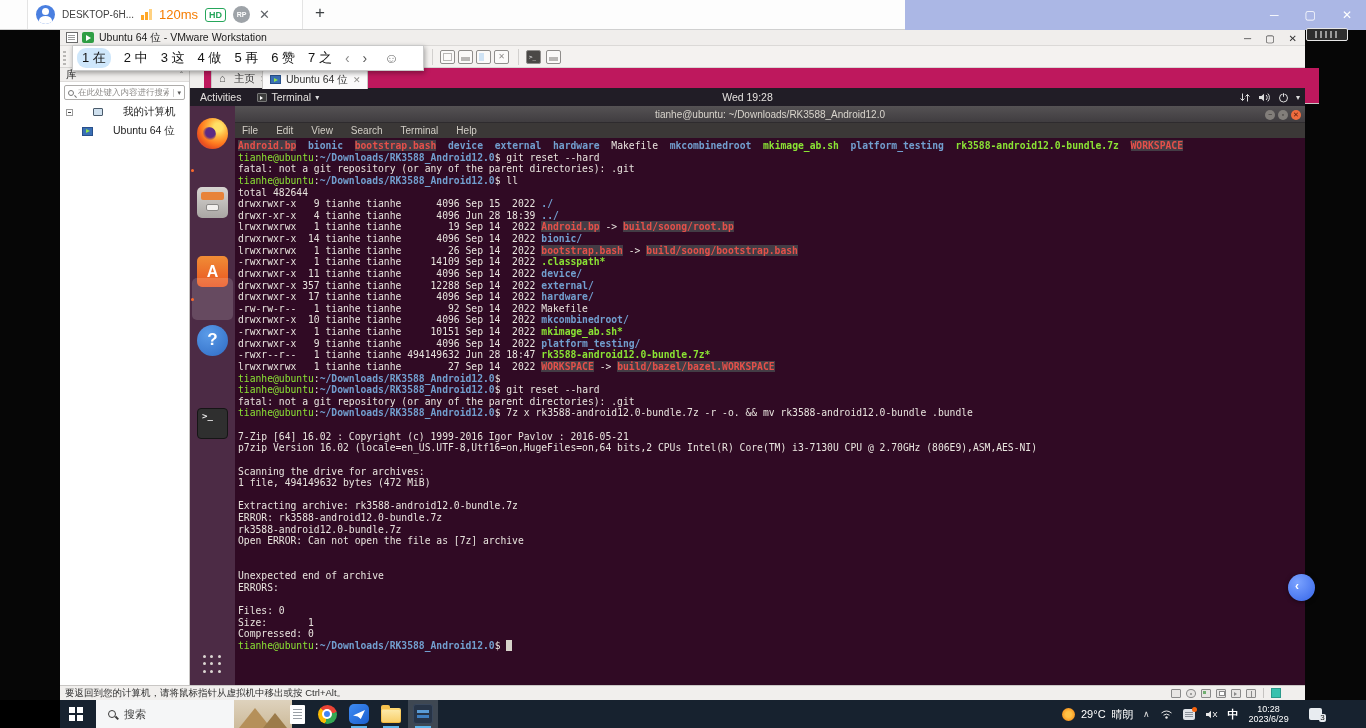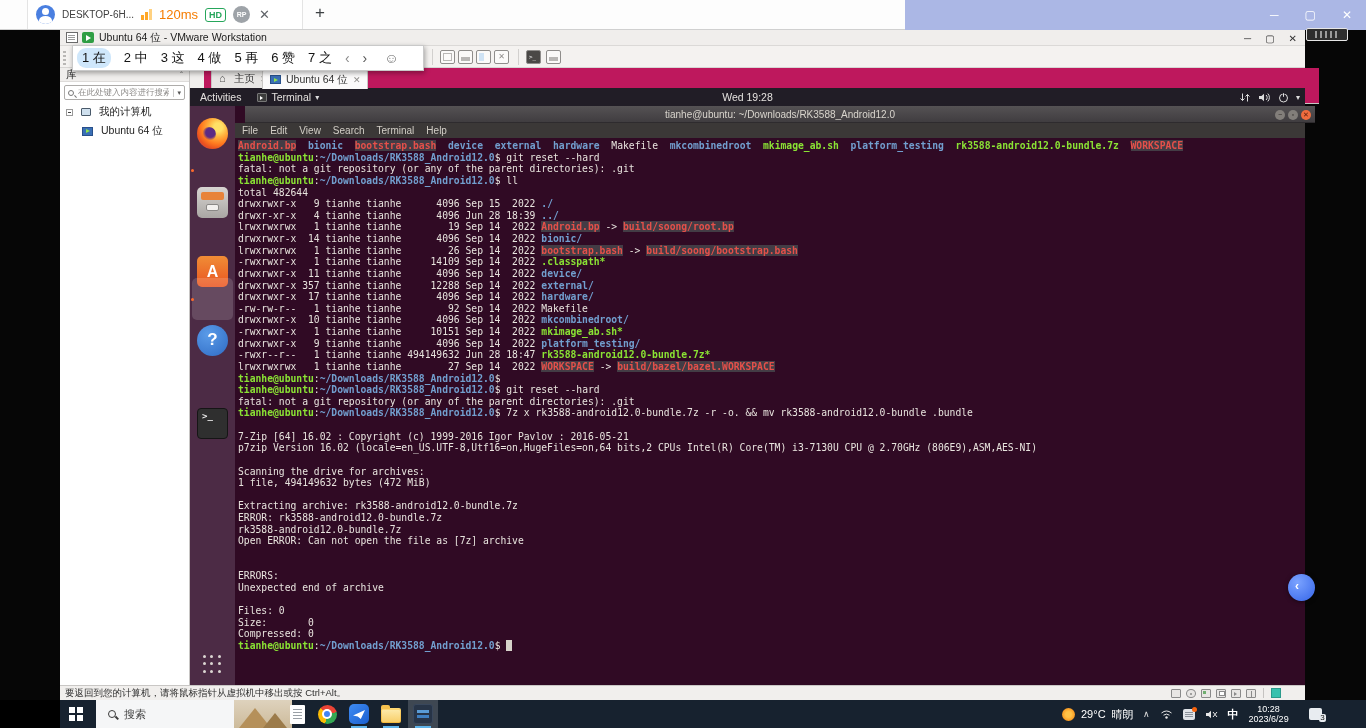--- a/index.html
+++ b/index.html
@@ -58,21 +58,21 @@
 .vmico{width:11px;height:9px;background:#3a6fb5;border:1px solid #28508a;position:relative;flex:none}
 .vmico::before{content:"";position:absolute;left:3px;top:1.5px;border-left:4px solid #8fe24a;border-top:2.5px solid transparent;border-bottom:2.5px solid transparent}
 .vmw-side{position:absolute;left:0;top:38px;width:130px;height:617px;background:#fff;border-right:1px solid #c8c6c4}
 .side-head{height:14px;background:#f0eeec;border-bottom:1px solid #dddbd9;font-size:10.5px;color:#222;padding:0 6px;display:flex;justify-content:space-between;align-items:center}
 .side-head .caret{color:#777;font-size:9px}
 .side-search{margin:3px 4px;height:15px;border:1px solid #aeacaa;border-radius:2px;background:#fff;display:flex;align-items:center;gap:4px;padding:0 3px}
 .mag{width:6px;height:6px;border:1px solid #777;border-radius:50%;position:relative;flex:none}
 .mag::after{content:"";position:absolute;left:5px;top:5px;width:3px;height:1px;background:#777;transform:rotate(45deg)}
 .side-search .ph{font-size:8.5px;color:#8d8b89;white-space:nowrap;overflow:hidden;flex:1}
 .side-search .dd{color:#555;font-size:7px;border-left:1px solid #ccc;padding-left:3px}
-.tree-item{display:flex;align-items:center;gap:8px;font-size:10.5px;color:#1c1c1c;margin:5px 0 0 6px}
+.tree-item{display:flex;align-items:center;gap:20px;font-size:10.5px;color:#1c1c1c;margin:5px 0 0 6px}
 .tree-item.child{margin-left:22px}
 .expander{width:7px;height:7px;border:1px solid #9a9a9a;position:relative;flex:none;background:#fff}
 .expander::before{content:"";position:absolute;left:1px;top:2.5px;width:3px;height:1px;background:#444}
 .mon{width:10px;height:8px;border:1px solid #4a5a6a;background:#cfe0ee;border-radius:1px;position:relative;flex:none}
 
 .vm-screen{position:absolute;left:130px;top:58px;width:1115px;height:597px;background:#2c1127}
 .gbar{position:absolute;left:0;top:0;width:100%;height:18px;background:#211d26;color:#e4e1de;font-size:10.5px;display:flex;align-items:center}
 .gbar .act{margin-left:10px}
 .gbar .appmenu{margin-left:16px;display:flex;align-items:center;gap:4px;z-index:2}
 .gterm-ico{width:10px;height:9px;background:#3c3c3c;border:1px solid #777;border-radius:1px;position:relative}
@@ -93,29 +93,29 @@
 .helpico{border-radius:50%;background:radial-gradient(circle at 35% 30%,#5a9be8,#2f6bc4);position:relative}
 .helpico::before{content:"?";position:absolute;inset:0;color:#fff;font-weight:bold;font-size:17px;text-align:center;line-height:30px}
 .termico{background:#2f2f2f;border:1px solid #151515;border-radius:4px;position:relative}
 .termico::before{content:">_";position:absolute;left:4px;top:2px;color:#ececec;font:bold 9px "DejaVu Sans Mono",monospace}
 .active-cell{position:absolute;left:2px;top:172px;width:41px;height:42px;background:rgba(255,255,255,.15);border-radius:5px}
 .rundot{position:absolute;left:1px;width:3px;height:3px;border-radius:50%;background:#ff6a2b}
 .showapps{position:absolute;left:13px;bottom:11px;width:19px;height:19px;display:grid;grid-template-columns:repeat(3,1fr);gap:3px}
 .showapps i{width:3px;height:3px;border-radius:50%;background:#dbd6d2}
 
 .term{position:absolute;left:45px;top:18px;width:1070px;height:579px;background:#300a24}
-.term-title{position:absolute;left:10px;top:0;width:100%;height:17px;background:linear-gradient(#555254,#403d40);border-bottom:1px solid #2e2b2e;color:#d9d5cd;font-size:10px;text-align:center;line-height:17px}
+.term-title{position:absolute;left:0;top:0;width:100%;height:17px;background:linear-gradient(#555254,#403d40);border-bottom:1px solid #2e2b2e;color:#d9d5cd;font-size:10px;text-align:center;line-height:17px}
 .term-btn{position:absolute;top:4px;width:10px;height:10px;border-radius:50%;background:#827e7a;color:#2b2826;font-size:7px;line-height:9px;text-align:center}
 .term-btn.close{background:#ef6c3e;color:#5a1d0c}
-.term-menu{position:absolute;left:0;top:17px;width:100%;height:15px;background:#3b3837;display:flex;gap:12px;align-items:center;padding-left:7px}
+.term-menu{position:absolute;left:0;top:17px;width:100%;height:15px;background:#3b3837;display:flex;gap:18px;align-items:center;padding-left:7px}
 .tmenu-item{font-size:10px;color:#d2cec6}
 .term-body{position:absolute;left:0;top:32px;width:100%;height:547px;padding:2px 0 0 3px;overflow:hidden}
 .tl{white-space:pre;font:9.7px/11.63px "DejaVu Sans Mono",monospace;height:11.63px;color:#e8e4de}
 .seg-w{color:#e8e4de}
-.seg-g{color:#8ae234;font-weight:bold}
+.seg-g{color:#8ae234;font-weight:normal}
 .seg-b{color:#729fcf;font-weight:bold}
 .seg-d{color:#729fcf;font-weight:bold}
 .seg-x{color:#8ae234;font-weight:bold}
 .seg-o{color:#e4504a;background:#433c45;font-weight:bold}
 .seg-cur{background:#d6d2ca;color:#300a24}
 
 .vmw-status{position:absolute;left:0;top:655px;width:100%;height:15px;background:#f1efed;border-top:1px solid #c9c7c5;font-size:9.5px;color:#2e2e2e}
 .vmw-status .msg{position:absolute;left:5px;top:0;line-height:14px}
 .devicons{position:absolute;right:24px;top:2px;display:flex;gap:5px;align-items:center}
 .dev{width:10px;height:9px;border:1px solid #8a8a8a;background:#e8e6e4;border-radius:1px;position:relative}
@@ -353,25 +353,25 @@
               <div class="tl"></div>
               <div class="tl"><span class="seg-w">Scanning the drive for archives:</span></div>
               <div class="tl"><span class="seg-w">1 file, 494149632 bytes (472 MiB)</span></div>
               <div class="tl"></div>
               <div class="tl"><span class="seg-w">Extracting archive: rk3588-android12.0-bundle.7z</span></div>
               <div class="tl"><span class="seg-w">ERROR: rk3588-android12.0-bundle.7z</span></div>
               <div class="tl"><span class="seg-w">rk3588-android12.0-bundle.7z</span></div>
               <div class="tl"><span class="seg-w">Open ERROR: Can not open the file as [7z] archive</span></div>
               <div class="tl"></div>
               <div class="tl"></div>
+              <div class="tl"><span class="seg-w">Unexpected end of archive</span></div>
               <div class="tl"><span class="seg-w">ERRORS:</span></div>
-              <div class="tl"><span class="seg-w">Unexpected end of archive</span></div>
               <div class="tl"></div>
               <div class="tl"><span class="seg-w">Files: 0</span></div>
-              <div class="tl"><span class="seg-w">Size:       0</span></div>
+              <div class="tl"><span class="seg-w">Size:       1</span></div>
               <div class="tl"><span class="seg-w">Compressed: 0</span></div>
               <div class="tl"><span class="seg-g">tianhe@ubuntu</span><span class="seg-w">:</span><span class="seg-b">~/Downloads/RK3588_Android12.0</span><span class="seg-w">$ </span><span class="seg-cur"> </span></div>
             </div>
         </div>
       </div>
 
       <div class="vmw-status">
         <span class="msg">要返回到您的计算机，请将鼠标指针从虚拟机中移出或按 Ctrl+Alt。</span>
         <span class="devicons">
           <span class="dev"></span>

